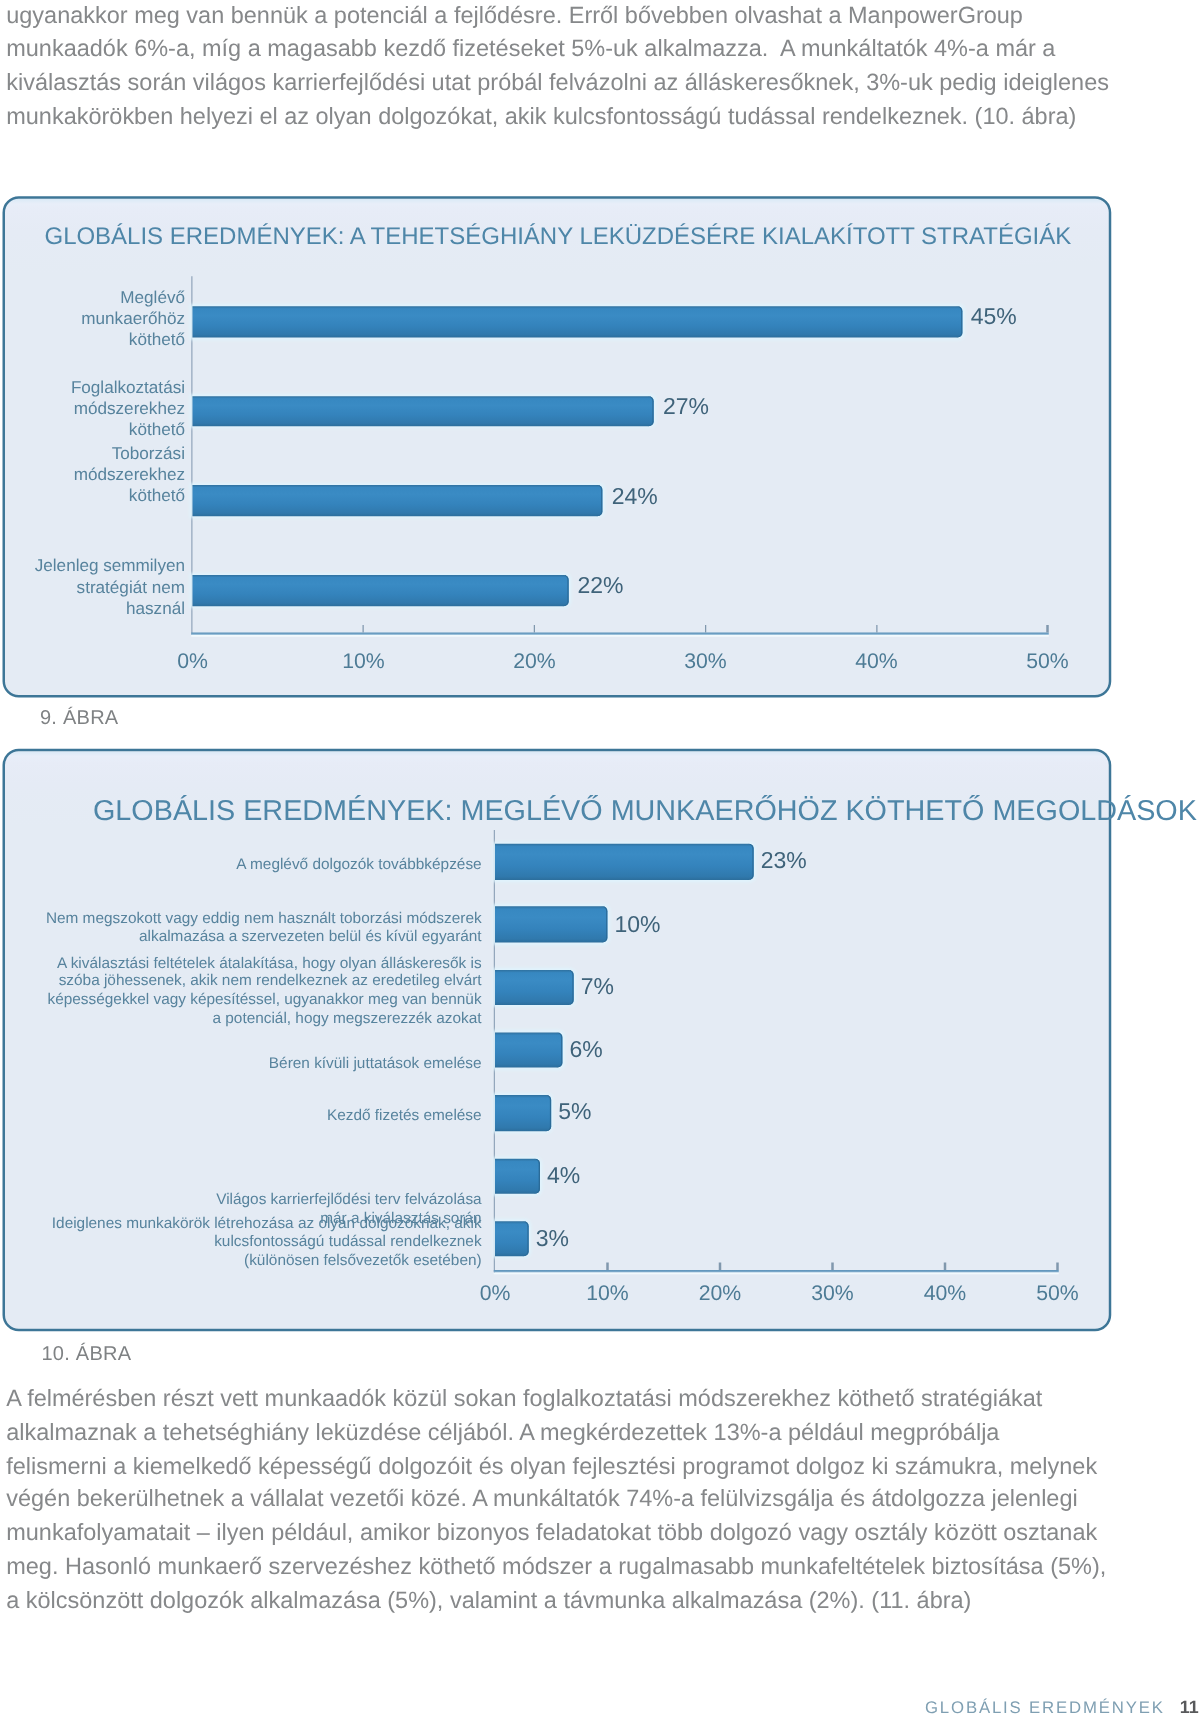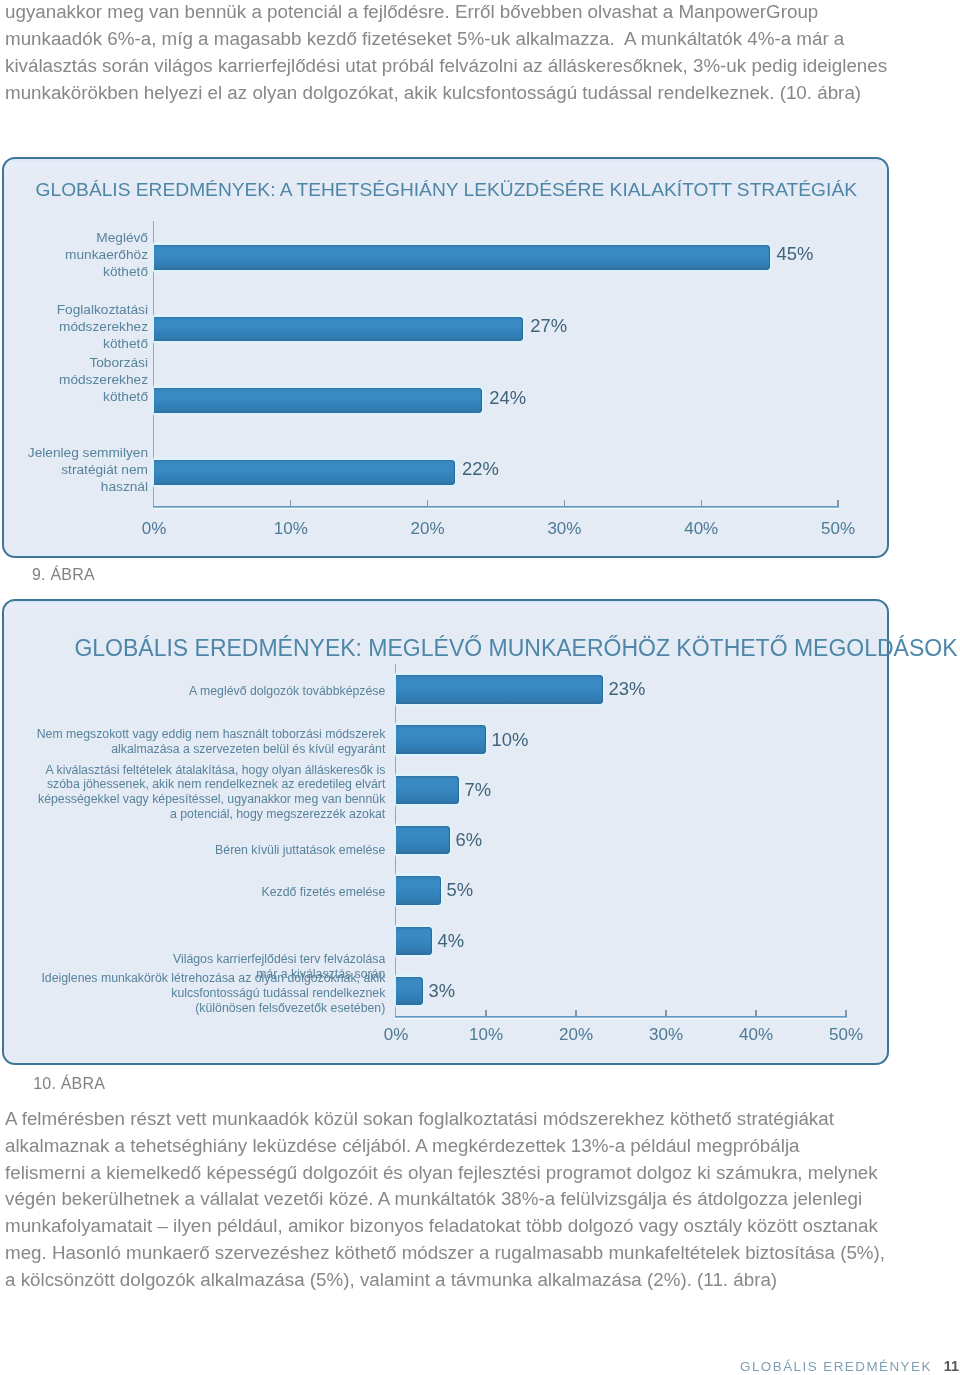--- a/index.html
+++ b/index.html
@@ -153,21 +153,21 @@
         <div>kulcsfontosságú tudással rendelkeznek</div>
         <div>(különösen felsővezetők esetében)</div>
       </div>
     </div>
   <div class="caption" style="left:33.2px;top:1075px">10. ÁBRA</div>
 
   <div class="para" id="body" style="top:1106px">
       <span class="ln">A felmérésben részt vett munkaadók közül sokan foglalkoztatási módszerekhez köthető stratégiákat</span>
       <span class="ln">alkalmaznak a tehetséghiány leküzdése céljából. A megkérdezettek 13%-a például megpróbálja</span>
       <span class="ln">felismerni a kiemelkedő képességű dolgozóit és olyan fejlesztési programot dolgoz ki számukra, melynek</span>
-      <span class="ln">végén bekerülhetnek a vállalat vezetői közé. A munkáltatók 38%-a felülvizsgálja és átdolgozza jelenlegi</span>
+      <span class="ln">végén bekerülhetnek a vállalat vezetői közé. A munkáltatók 74%-a felülvizsgálja és átdolgozza jelenlegi</span>
       <span class="ln">munkafolyamatait – ilyen például, amikor bizonyos feladatokat több dolgozó vagy osztály között osztanak</span>
       <span class="ln">meg. Hasonló munkaerő szervezéshez köthető módszer a rugalmasabb munkafeltételek biztosítása (5%),</span>
       <span class="ln">a kölcsönzött dolgozók alkalmazása (5%), valamint a távmunka alkalmazása (2%). (11. ábra)</span>
     </div>
 
   <div class="footer" style="left:740px;top:1357.5px">
     <span>GLOBÁLIS EREDMÉNYEK</span><span style="display:inline-block;width:12px"></span><span class="pg">11</span>
   </div>
 
 </div>

